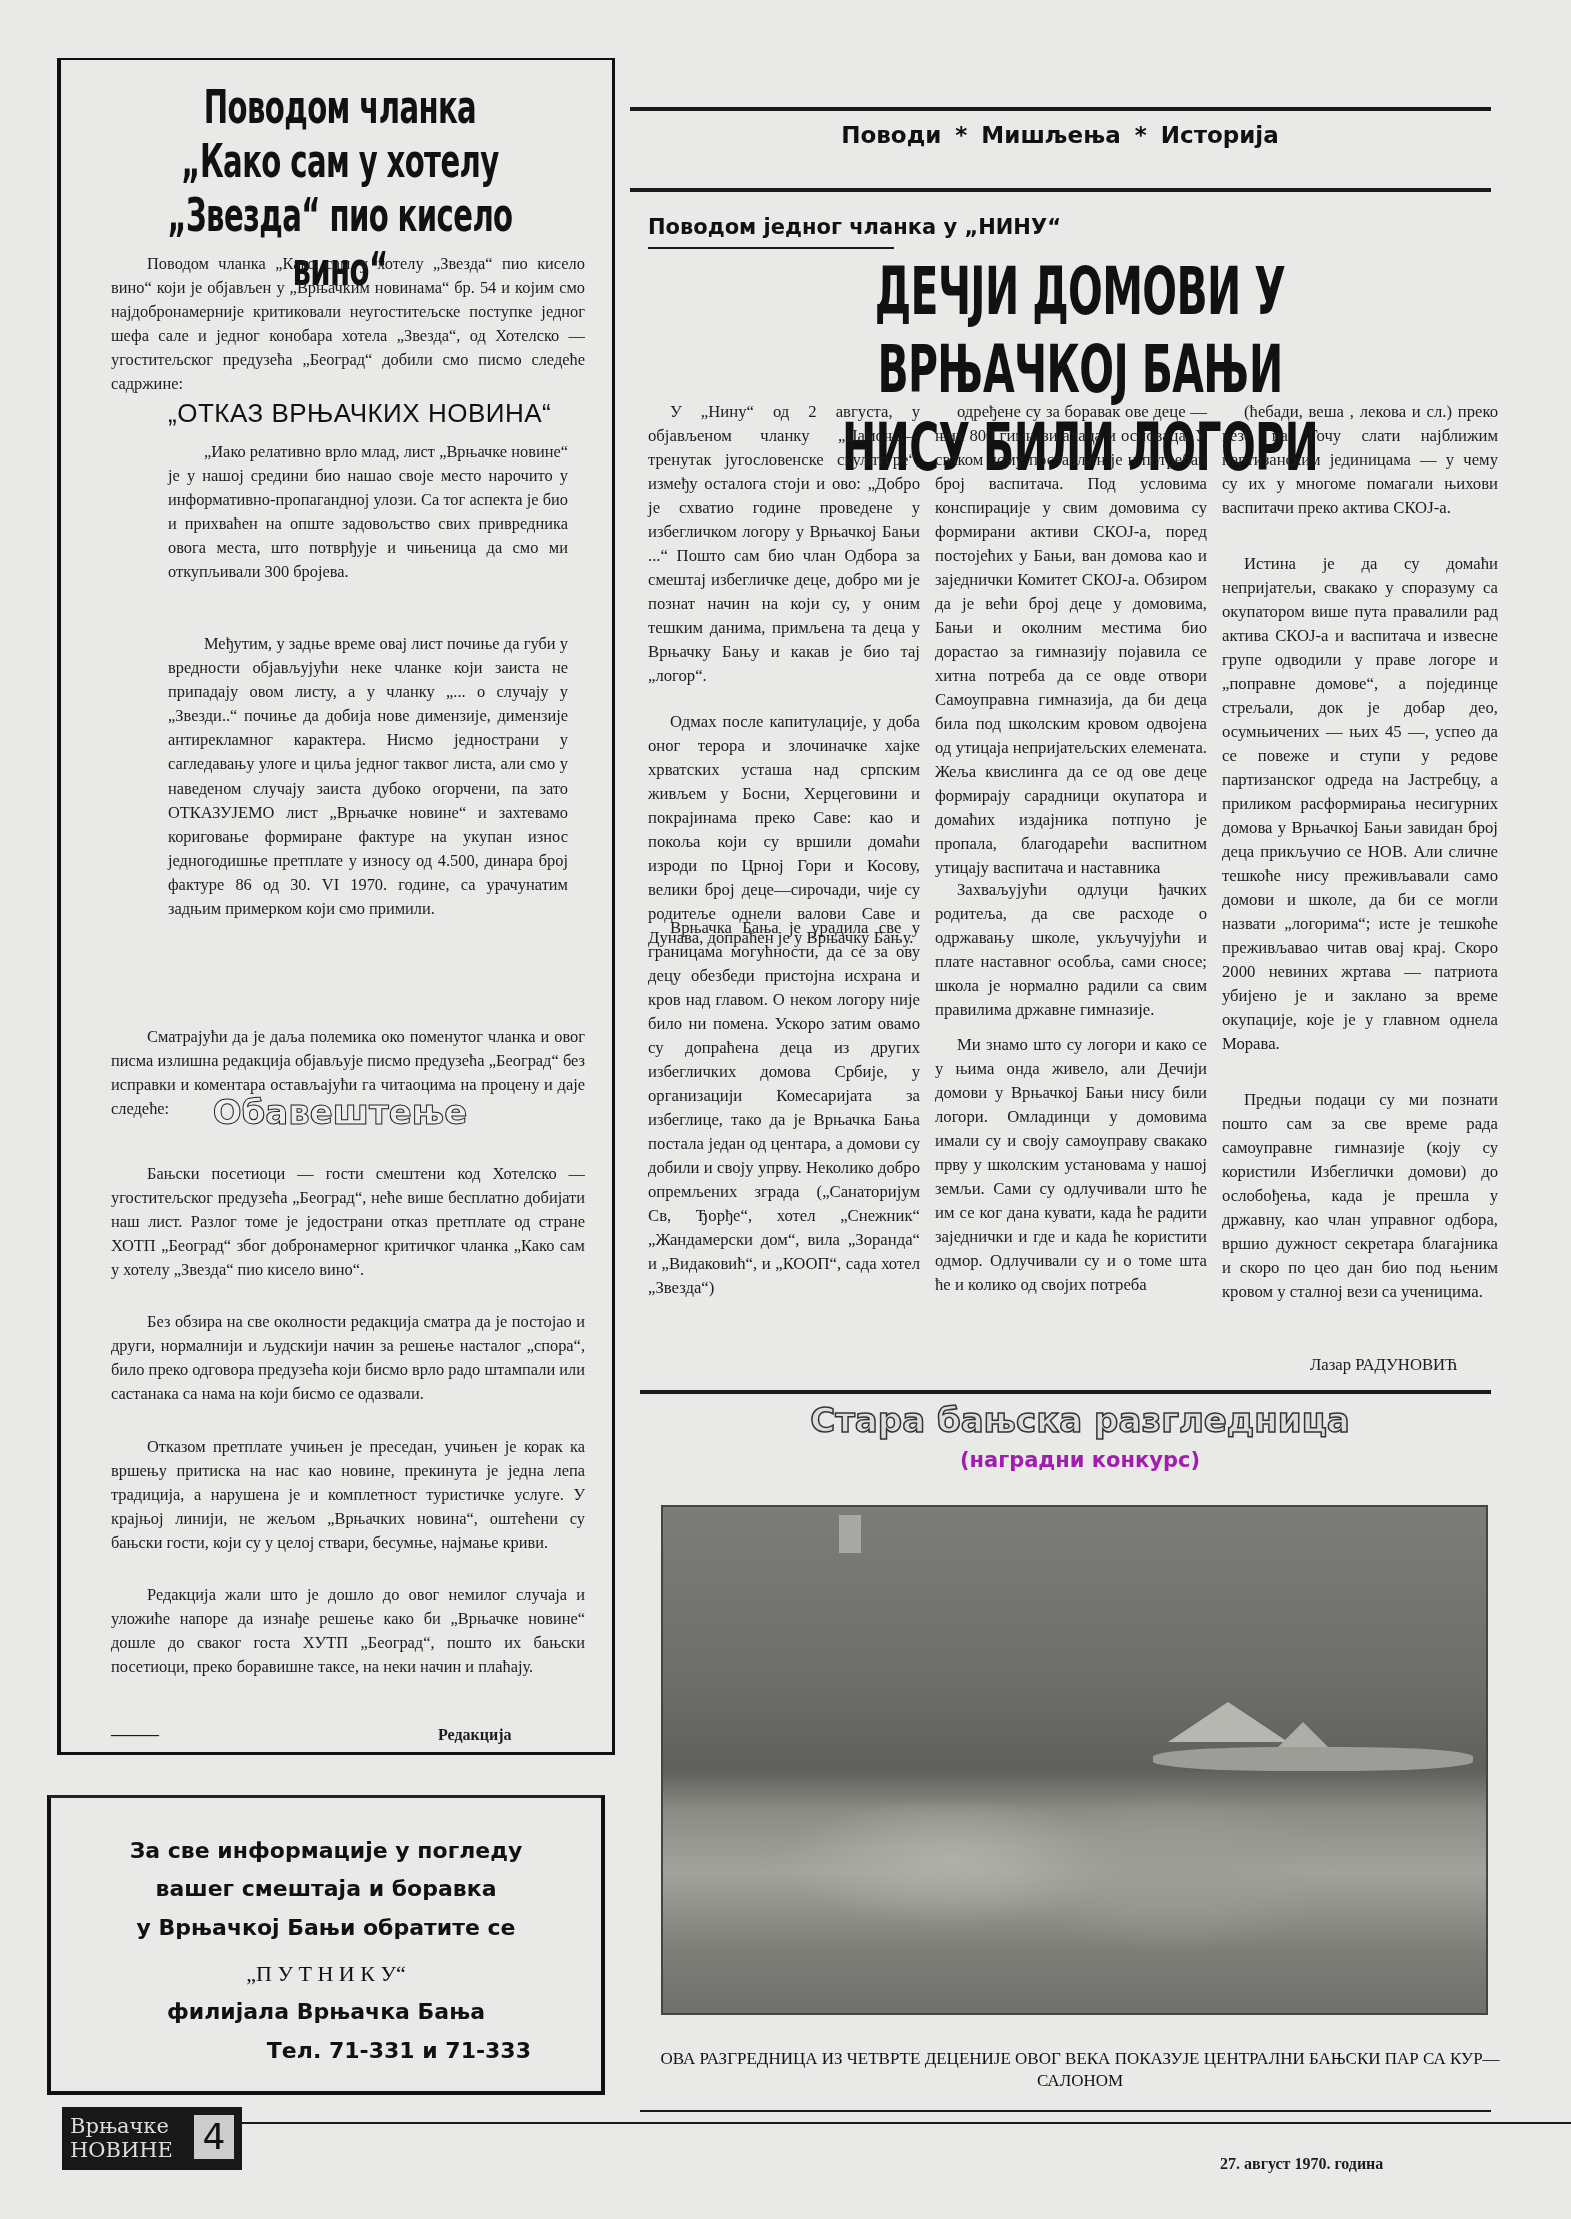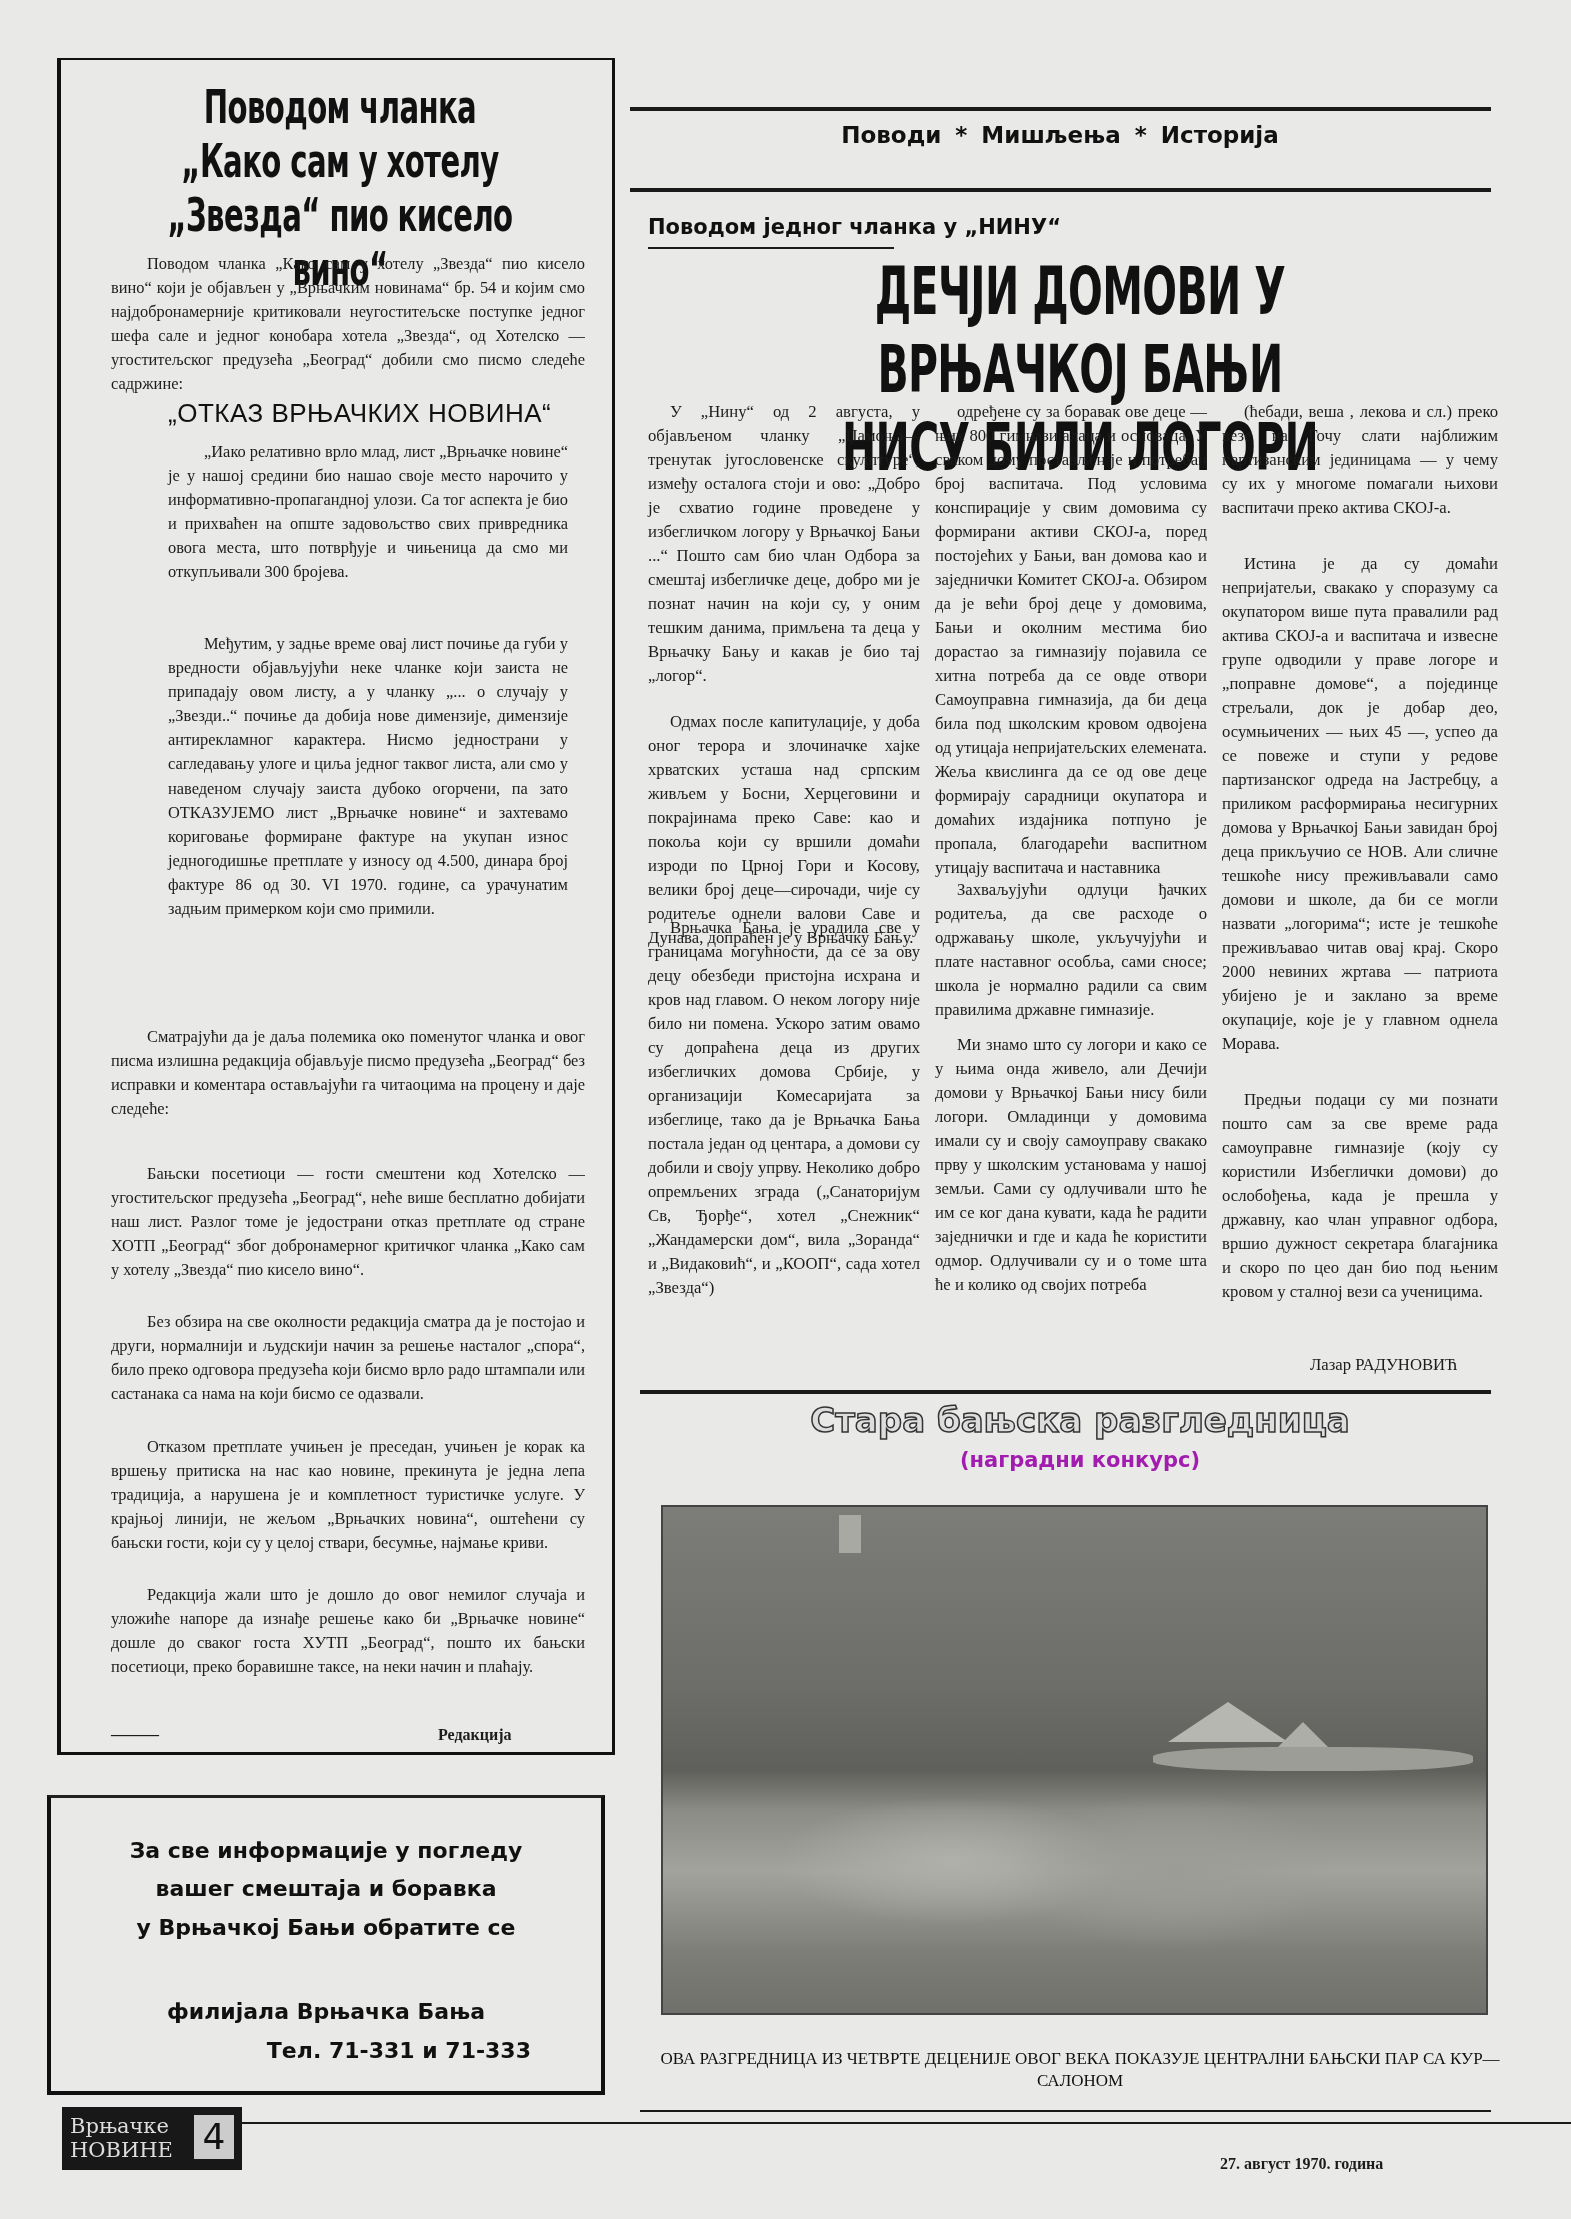--- a/index.html
+++ b/index.html
@@ -75,34 +75,36 @@
 
   <p class="p" style="left:50px; top:192px; width:474px;">Поводом чланка „Како сам у хотелу „Звезда“ пио кисело вино“ који је објављен у „Врњачким новинама“ бр. 54 и којим смо најдобронамерније критиковали неугоститељске поступке једног шефа сале и једног конобара хотела „Звезда“, од Хотелско — угоститељског предузећа „Београд“ добили смо писмо следеће садржине:</p>
 
   <div class="subhead" style="left:107px; top:338px;">„ОТКАЗ ВРЊАЧКИХ НОВИНА“</div>
 
   <p class="p" style="left:107px; top:380px; width:400px;">„Иако релативно врло млад, лист „Врњачке новине“ је у нашој средини био нашао своје место нарочито у информативно-пропагандној улози. Са тог аспекта је био и прихваћен на опште задовољство свих привредника овога места, што потврђује и чињеница да смо ми откупљивали 300 бројева.</p>
   <p class="p" style="left:107px; top:572px; width:400px;">Међутим, у задње време овај лист почиње да губи у вредности објављујући неке чланке који заиста не припадају овом листу, а у чланку „... о случају у „Звезди..“ почиње да добија нове димензије, димензије антирекламног карактера. Нисмо једнострани у сагледавању улоге и циља једног таквог листа, али смо у наведеном случају заиста дубоко огорчени, па зато ОТКАЗУЈЕМО лист „Врњачке новине“ и захтевамо кориговање формиране фактуре на укупан износ једногодишње претплате у износу од 4.500, динара број фактуре 86 од 30. VI 1970. године, са урачунатим задњим примерком који смо примили.</p>
 
   <p class="p" style="left:50px; top:965px; width:474px;">Сматрајући да је даља полемика око поменутог чланка и овог писма излишна редакција објављује писмо предузећа „Београд“ без исправки и коментара остављајући га читаоцима на процену и даје следеће:</p>
 
+  <div id="notice-head" style="top:1032px;">Обавештење</div>
 
   <p class="p" style="left:50px; top:1102px; width:474px;">Бањски посетиоци — гости смештени код Хотелско — угоститељског предузећа „Београд“, неће више бесплатно добијати наш лист. Разлог томе је једострани отказ претплате од стране ХОТП „Београд“ због добронамерног критичког чланка „Како сам у хотелу „Звезда“ пио кисело вино“.</p>
   <p class="p" style="left:50px; top:1250px; width:474px;">Без обзира на све околности редакција сматра да је постојао и други, нормалнији и људскији начин за решење насталог „спора“, било преко одговора предузећа који бисмо врло радо штампали или састанака са нама на који бисмо се одазвали.</p>
   <p class="p" style="left:50px; top:1375px; width:474px;">Отказом претплате учињен је преседан, учињен је корак ка вршењу притиска на нас као новине, прекинута је једна лепа традиција, а нарушена је и комплетност туристичке услуге. У крајњој линији, не жељом „Врњачких новина“, оштећени су бањски гости, који су у целој ствари, бесумње, најмање криви.</p>
   <p class="p" style="left:50px; top:1523px; width:474px;">Редакција жали што је дошло до овог немилог случаја и уложиће напоре да изнађе решење како би „Врњачке новине“ дошле до сваког госта ХУТП „Београд“, пошто их бањски посетиоци, преко боравишне таксе, на неки начин и плаћају.</p>
 
   <div class="sig" style="left:50px; top:1666px;">———</div>
   <div class="sig" style="left:377px; top:1666px;">Редакција</div>
 </div>
 
 <div id="ad-box" class="abs">
   <div class="ad-line" style="top:40px;">За све информације у погледу</div>
   <div class="ad-line" style="top:78px;">вашег смештаја и боравка</div>
   <div class="ad-line" style="top:117px;">у Врњачкој Бањи обратите се</div>
+  <div class="ad-line" style="top:163px; font-family:'Liberation Serif', serif; font-weight:normal;">„П У Т Н И К У“</div>
   <div class="ad-line" style="top:201px;">филијала Врњачка Бања</div>
   <div class="ad-line" style="top:240px; text-align:right; width:auto; right:70px; left:auto;">Тел. 71-331 и 71-333</div>
 </div>
 
 <div id="logo" class="abs">
   <div class="t1" style="top:8px;">Врњачке</div>
   <div class="t2" style="top:32px;">НОВИНЕ</div>
   <div class="num">4</div>
 </div>
 <div class="rule" style="left:238px; top:2122px; width:1333px; height:2px;"></div>

